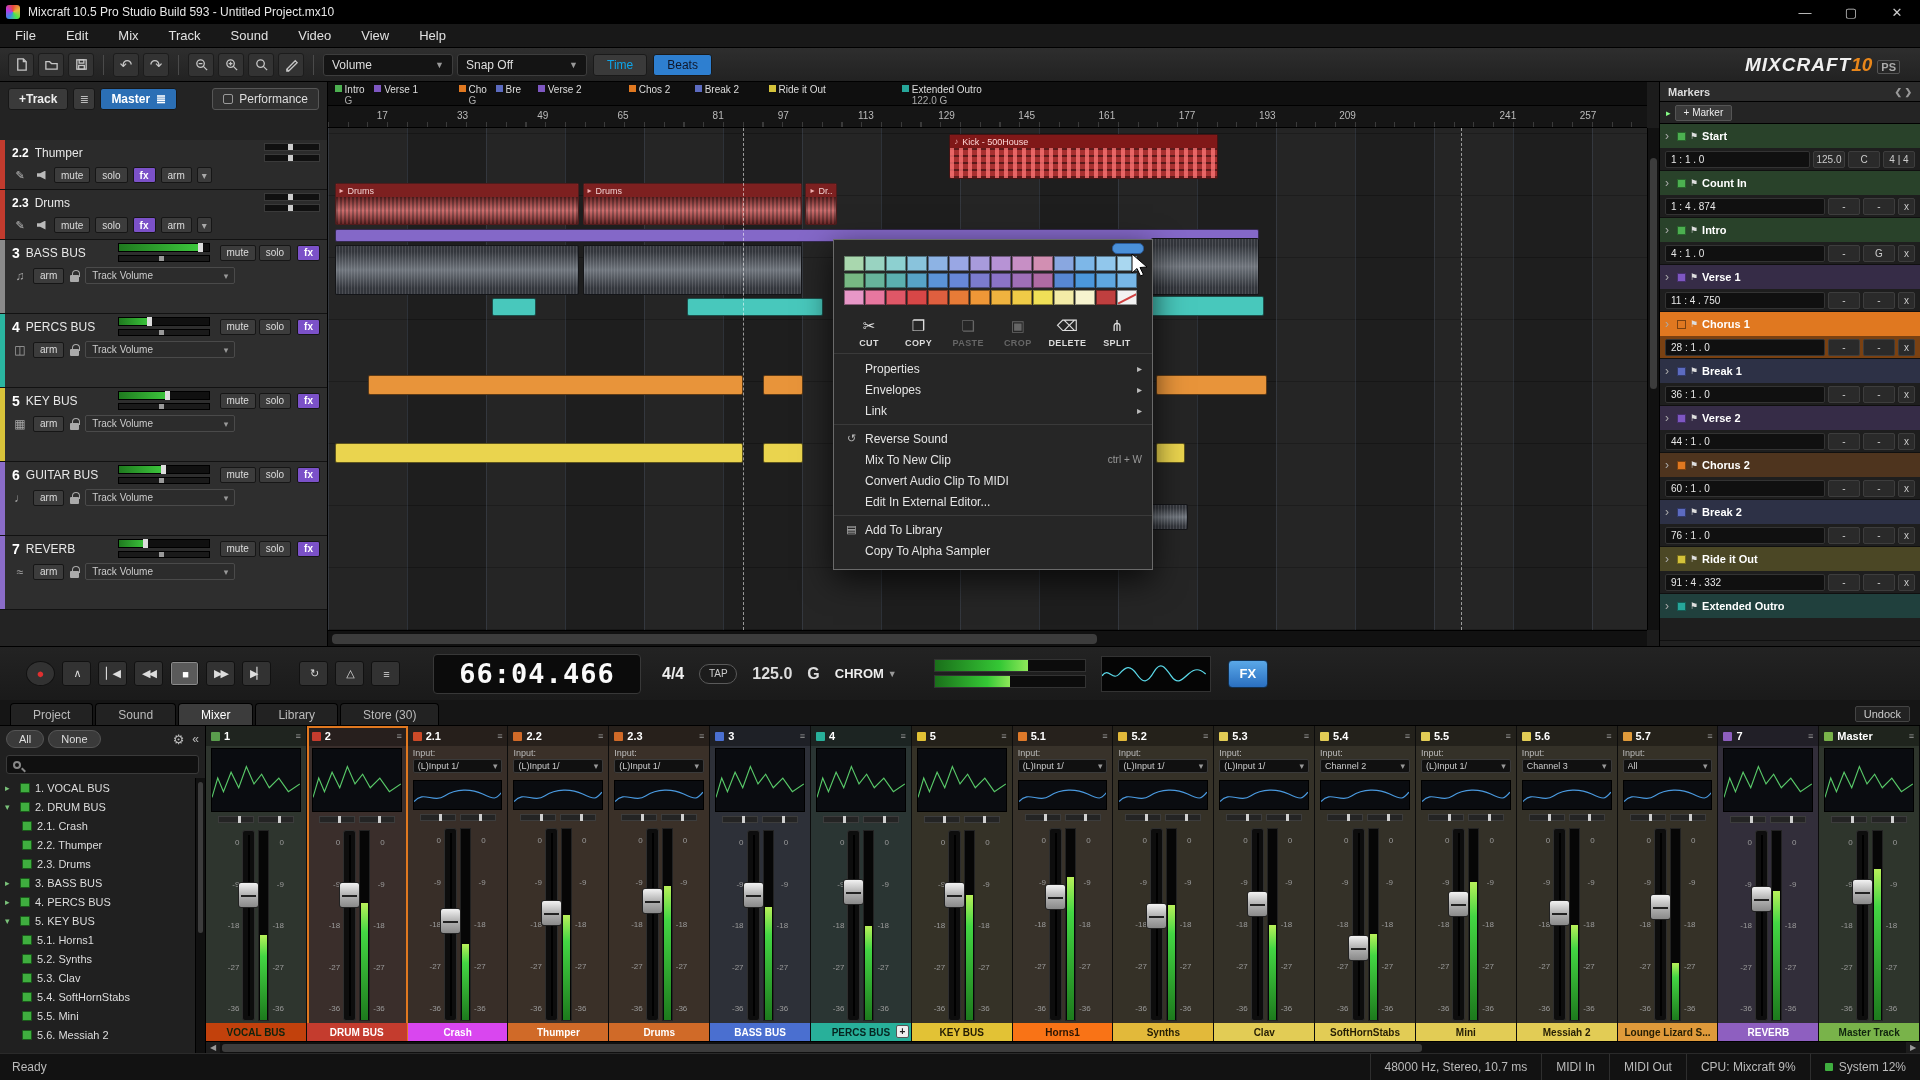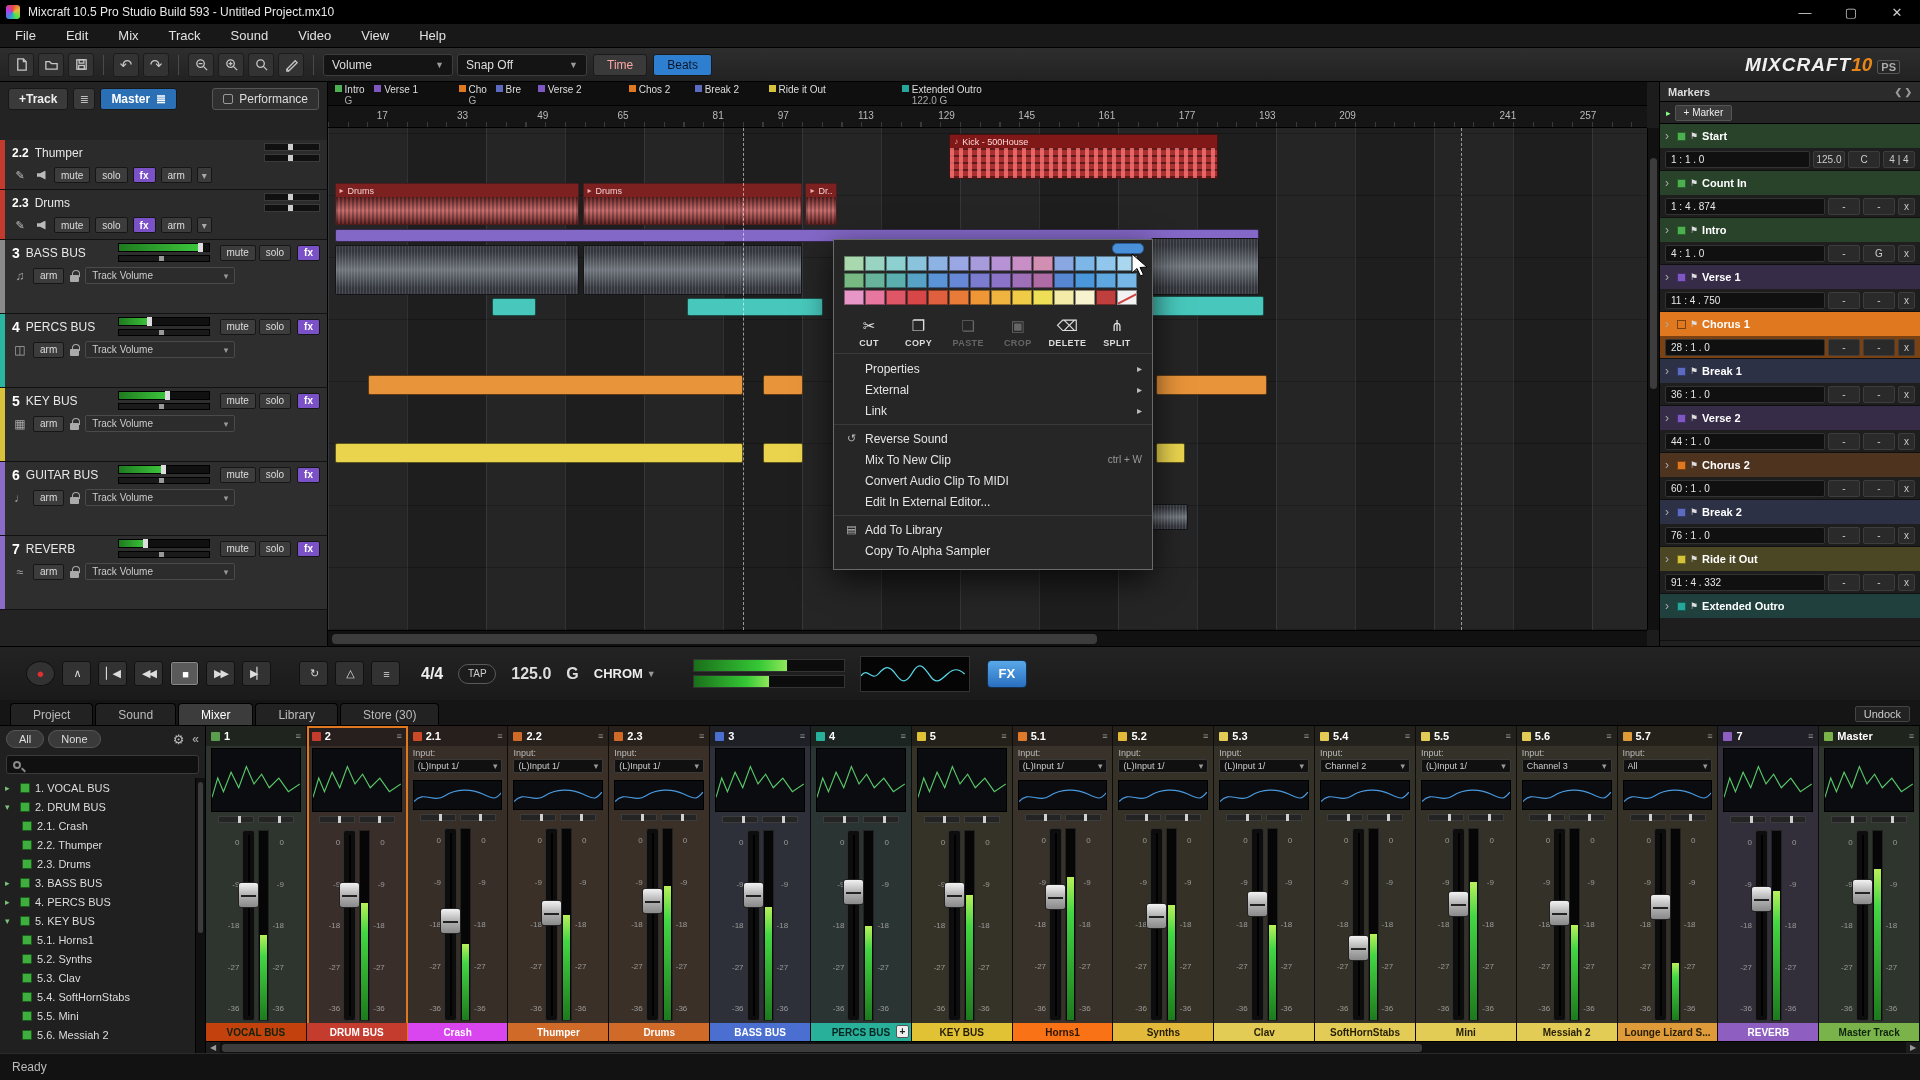--- a/index.html
+++ b/index.html
@@ -17,21 +17,21 @@
 .menubar{position:absolute;left:0;top:24px;right:0;height:24px;background:#181818;display:flex;align-items:center;border-bottom:1px solid #000;z-index:10;}
 .menu-item{padding:0 15px;font-size:13px;color:#e0e0e0;height:100%;display:flex;align-items:center;}
 
 
 .toolbar{position:absolute;left:0;top:48px;right:0;height:34px;background:linear-gradient(#2e2e2e,#222);display:flex;align-items:center;padding:0 8px;gap:4px;border-bottom:1px solid #000;z-index:10;}
 .tbtn{width:26px;height:24px;display:flex;align-items:center;justify-content:center;color:#c6c6c6;font-size:15px;border-radius:3px;background:#333;border:1px solid #1c1c1c;}
 .tbtn svg{width:15px;height:15px;stroke:#c6c6c6;fill:none;stroke-width:1.4;}
 .tsep{width:1px;height:20px;background:#4a4a4a;margin:0 5px;}
 .tsel{height:22px;background:#141414;border:1px solid #3d3d3d;border-radius:3px;display:flex;align-items:center;padding:0 8px;font-size:12px;color:#ddd;width:130px;}
 .dd-c{font-size:9px;color:#999;margin-left:auto;}
-.tool-toggle{height:22px;padding:0 13px;border-radius:3px;background:#3a3a3a;font-size:12px;display:flex;align-items:center;color:#fca5a5;border:1px solid #1a1a1a;margin-left:2px;}
+.tool-toggle{height:22px;padding:0 13px;border-radius:3px;background:#3a3a3a;font-size:12px;display:flex;align-items:center;color:#0ea5e9;border:1px solid #1a1a1a;margin-left:2px;}
 .tool-toggle.active{background:#2e7fd0;color:#0f172a;border-color:#16ühl4a7a;}
 .logo{margin-left:auto;display:flex;align-items:baseline;padding-right:12px;}
 .logo-main{font-size:19px;font-weight:bold;font-style:italic;color:#f0f0f0;letter-spacing:1px;}
 .logo-num{font-size:19px;font-weight:bold;font-style:italic;color:#e8861a;}
 .logo-ps{font-size:11px;font-weight:bold;color:#aaa;border:1px solid #555;padding:0 3px;border-radius:2px;margin-left:5px;}
 
 
 .main{position:absolute;left:0;top:82px;right:0;height:564px;background:#1a1a1a;}
 
 
@@ -937,21 +937,21 @@
         </div>
       </div>
     <div class="cm-items">
         <div class="cm-item">
           <span class="cm-ic"></span>
           <span class="cm-lb">Properties</span>
           <span class="cm-arrow">▸</span>
         </div>
         <div class="cm-item">
           <span class="cm-ic"></span>
-          <span class="cm-lb">External</span>
+          <span class="cm-lb">Envelopes</span>
           <span class="cm-arrow">▸</span>
         </div>
         <div class="cm-item">
           <span class="cm-ic"></span>
           <span class="cm-lb">Link</span>
           <span class="cm-arrow">▸</span>
         </div>
         <div class="cm-sep"></div>
         <div class="cm-item">
           <span class="cm-ic">↺</span>
@@ -994,20 +994,21 @@
       <div class="trbtn">▏◀</div>
       <div class="trbtn">◀◀</div>
       <div class="trbtn act">■</div>
       <div class="trbtn">▶▶</div>
       <div class="trbtn">▶▏</div>
       <div class="tr-gap"></div>
       <div class="trbtn">↻</div>
       <div class="trbtn">△</div>
       <div class="trbtn">≡</div>
     </div>
+  <div class="time-display">66:04.466</div>
   <div class="tr-meter-lb">4/4</div>
   <div class="tap-btn">TAP</div>
   <div class="tempo">125.0</div>
   <div class="key">G</div>
   <div class="chrom">
       <span>CHROM</span>
       <span class="dd-c">▼</span>
     </div>
   <div class="meters">
     <div class="h-meter">
@@ -1849,13 +1850,23 @@
     </div>
   <div class="mx-hscroll">
     <div class="mx-harrow">◀</div>
     <div class="mx-hthumb"></div>
     <div class="mx-harrow r">▶</div>
   </div>
 </div>
 
 <div class="statusbar">
   <span class="sb-ready">Ready</span>
+  <div class="sb-right">
+    <div class="sb-item">48000 Hz, Stereo, 10.7 ms</div>
+    <div class="sb-item">MIDI In</div>
+    <div class="sb-item">MIDI Out</div>
+    <div class="sb-item">CPU: Mixcraft 9%</div>
+    <div class="sb-item">
+        <span class="sb-led"></span>
+        <span>System 12%</span>
+      </div>
+  </div>
 </div>
 
 </body></html>

